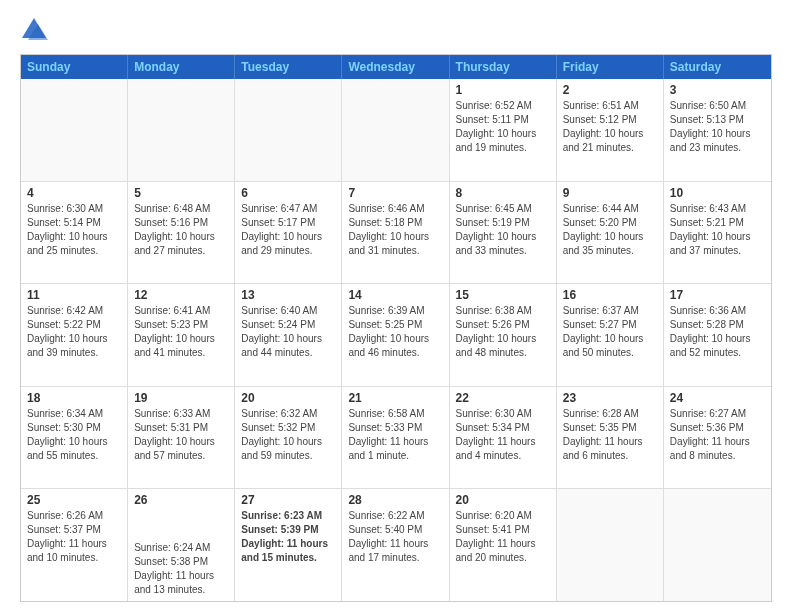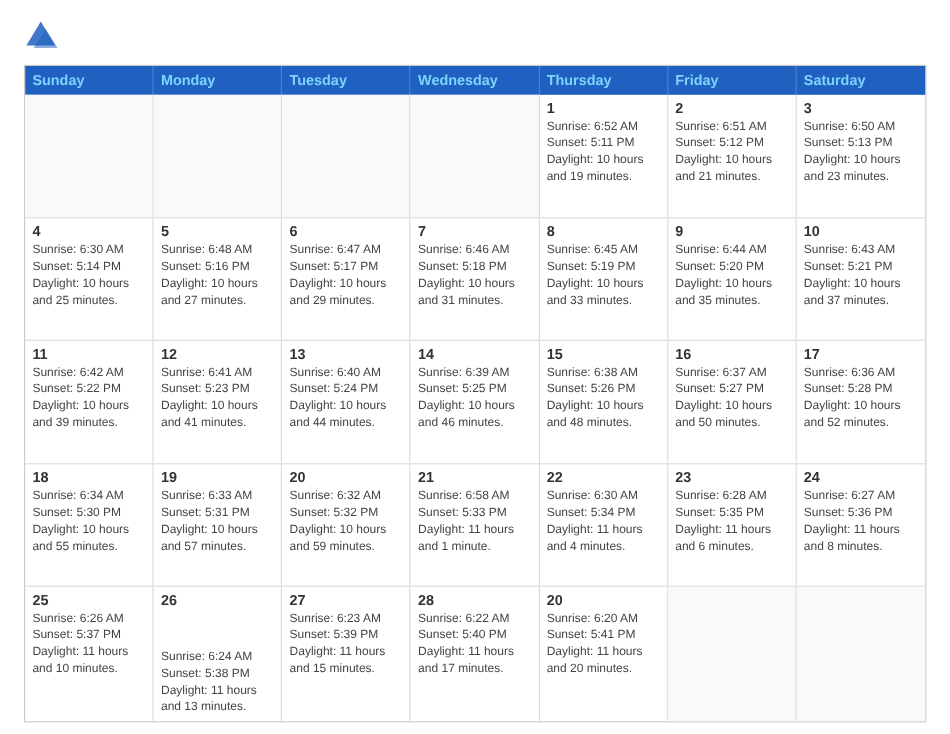--- a/index.html
+++ b/index.html
@@ -303,21 +303,21 @@
 Daylight: 11 hours and 10 minutes.</div>
           </div>
           <div class="cal-cell">
             <div class="day-number">26</div>
             <div class="cell-info" style="white-space: pre-line; margin-top: 32px;">Sunrise: 6:24 AM
 Sunset: 5:38 PM
 Daylight: 11 hours and 13 minutes.</div>
           </div>
           <div class="cal-cell">
             <div class="day-number">27</div>
-            <div class="cell-info" style="white-space: pre-line;">Sunrise: 6:23 AM
+            <div class="cell-info" style="white-space: pre-line; font-weight: bold;">Sunrise: 6:23 AM
 Sunset: 5:39 PM
 Daylight: 11 hours and 15 minutes.</div>
           </div>
           <div class="cal-cell">
             <div class="day-number">28</div>
             <div class="cell-info" style="white-space: pre-line;">Sunrise: 6:22 AM
 Sunset: 5:40 PM
 Daylight: 11 hours and 17 minutes.</div>
           </div>
           <div class="cal-cell">

